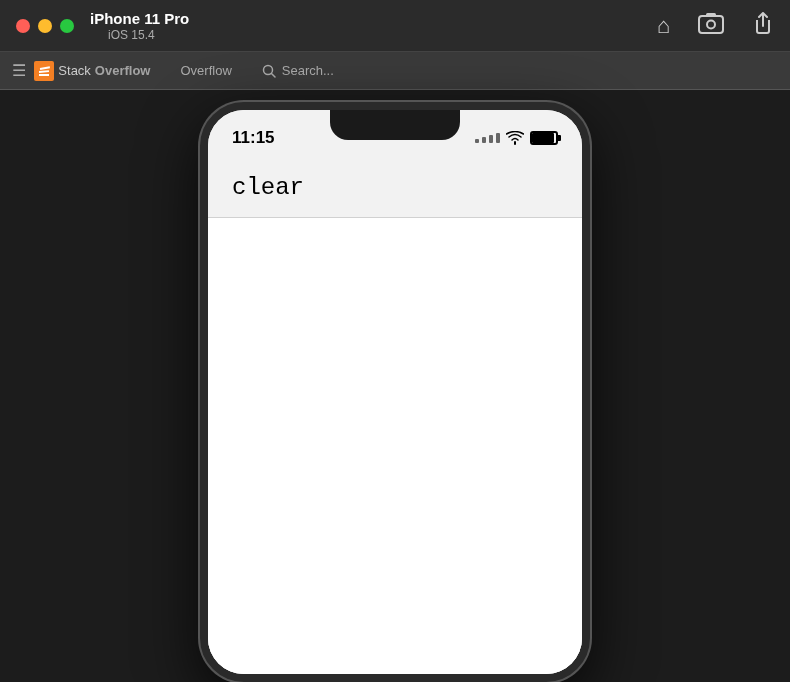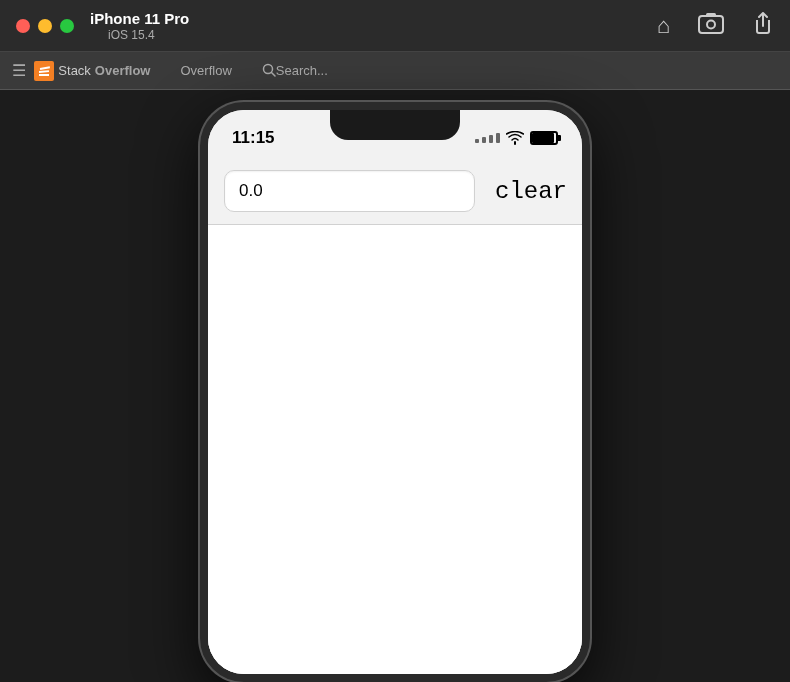--- a/index.html
+++ b/index.html
@@ -125,20 +125,22 @@
     }
 
     .browser-products {
       color: #aaaaaa;
       font-size: 13px;
       margin-left: 20px;
     }
 
     .browser-search {
       display: flex;
+      align-items: center;
+      gap: 6px;
       margin-left: 20px;
       color: #aaaaaa;
       font-size: 13px;
     }
 
     
     .simulator-container {
       display: flex;
       justify-content: center;
       align-items: flex-end;
@@ -367,20 +369,19 @@
 
         <div class="battery-icon">
           <div class="battery-fill"></div>
         </div>
       </div>
     </div>
 
     <div class="app-content">
 
       <div class="app-top-bar">
-        <input class="value-input" type="text" value="0.0" style="">
         <button class="clear-button">clear</button>
       </div>
 
       <div class="app-main-area"></div>
     </div>
   </div>
 </div>
 
 </body></html>

